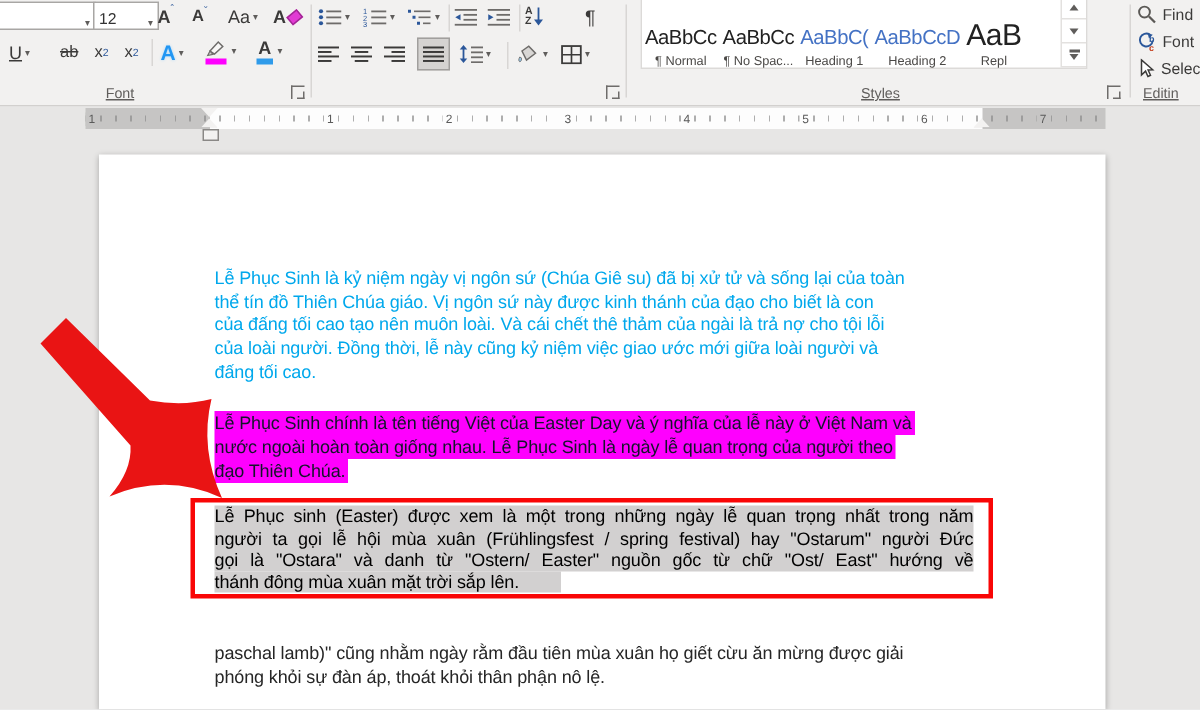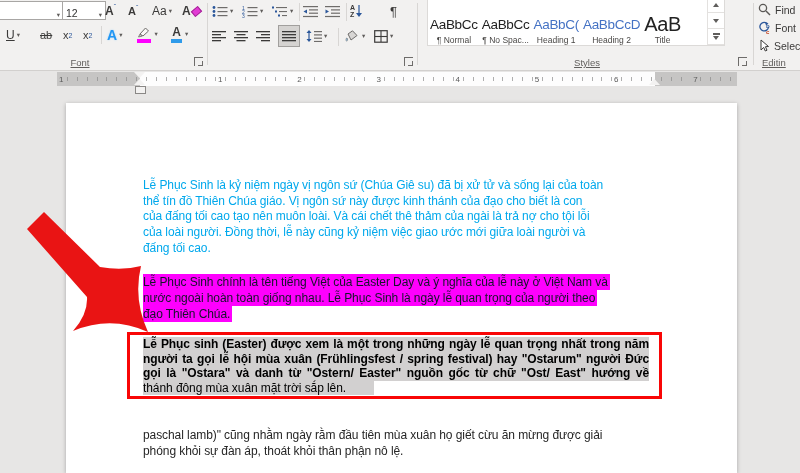--- a/index.html
+++ b/index.html
@@ -56,21 +56,21 @@
   .page{position:absolute;left:66px;top:32px;width:671px;height:370px;background:#fff;
         box-shadow:0 1px 4px rgba(0,0,0,.28);overflow:hidden;}
   .para{position:absolute;left:77px;width:515px;font-size:12px;letter-spacing:-0.08px;}
   .dl{white-space:nowrap;line-height:15.7px;}
   #para1{top:75px;}
   #para2{top:172px;}
   #para2 .dl{line-height:15.8px;}
   #para2 .hl{color:#14142a;padding:1px 2px 1px 0;}
   #para3{top:229px;left:61px;width:529px;border:3px solid #f90606;padding:2px 0 1px 0;}
   .dl3{margin:0 10px 0 13px;line-height:14.5px;font-size:12px;letter-spacing:-0.08px;}
-  .dl3.just{text-align:justify;text-align-last:justify;font-weight:bold;}
+  .dl3.just{text-align:justify;text-align-last:justify;}
   .sel-end{padding-right:28px;}
   #para4{top:325px;color:#262626;}
   #para4 .dl{line-height:15.5px;}
   
   .arrow{position:absolute;left:20px;top:200px;z-index:6;pointer-events:none;}
   svg text{font-family:"Liberation Sans",sans-serif;}
 </style>
 </head>
 <body>
 
@@ -286,21 +286,21 @@
           <div class="stitem">
             <div class="stsample" style="color: rgb(68, 114, 196);">AaBbC(</div>
             <div class="stname">Heading 1</div>
           </div>
           <div class="stitem">
             <div class="stsample" style="color: rgb(68, 114, 196);">AaBbCcD</div>
             <div class="stname">Heading 2</div>
           </div>
           <div class="stitem">
             <div class="stsample" style="color: rgb(34, 34, 34); font-size: 20px;">AaB</div>
-            <div class="stname">Title</div>
+            <div class="stname">Repl</div>
           </div>
         </div>
       <div class="stscroll">
         <div class="stbtn">
             <span class="tri-up"></span>
           </div>
         <div class="stbtn">
             <span class="tri-dn"></span>
           </div>
         <div class="stbtn" style="flex-direction:column;">

